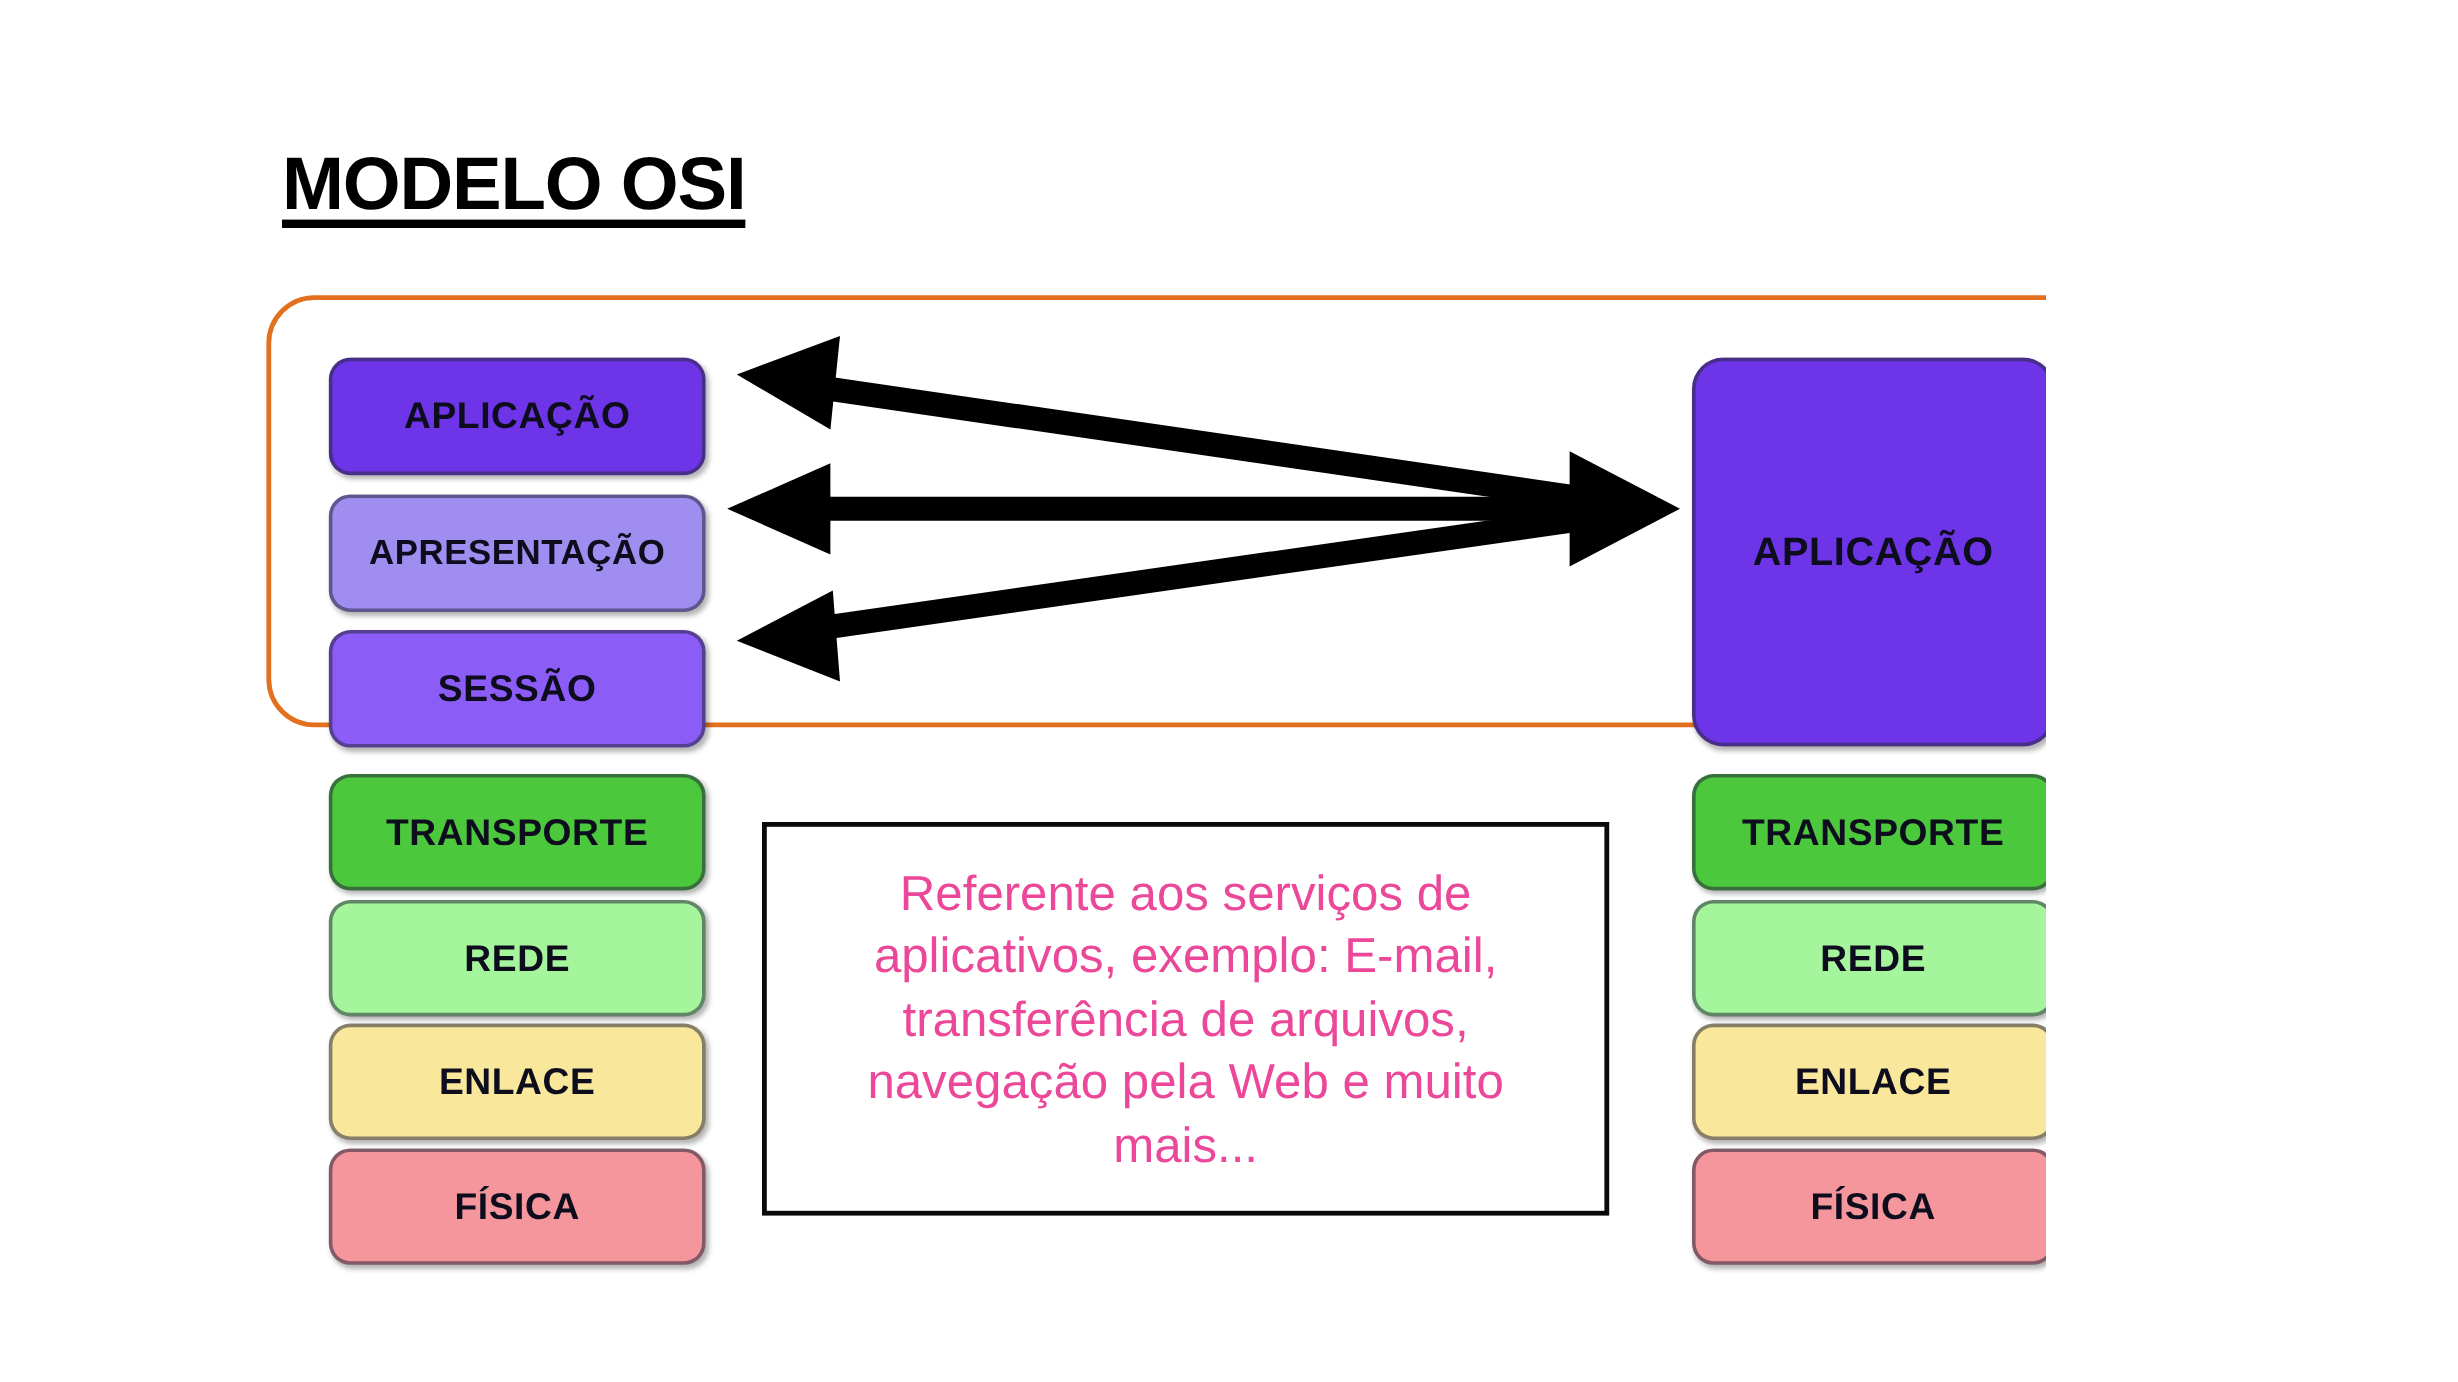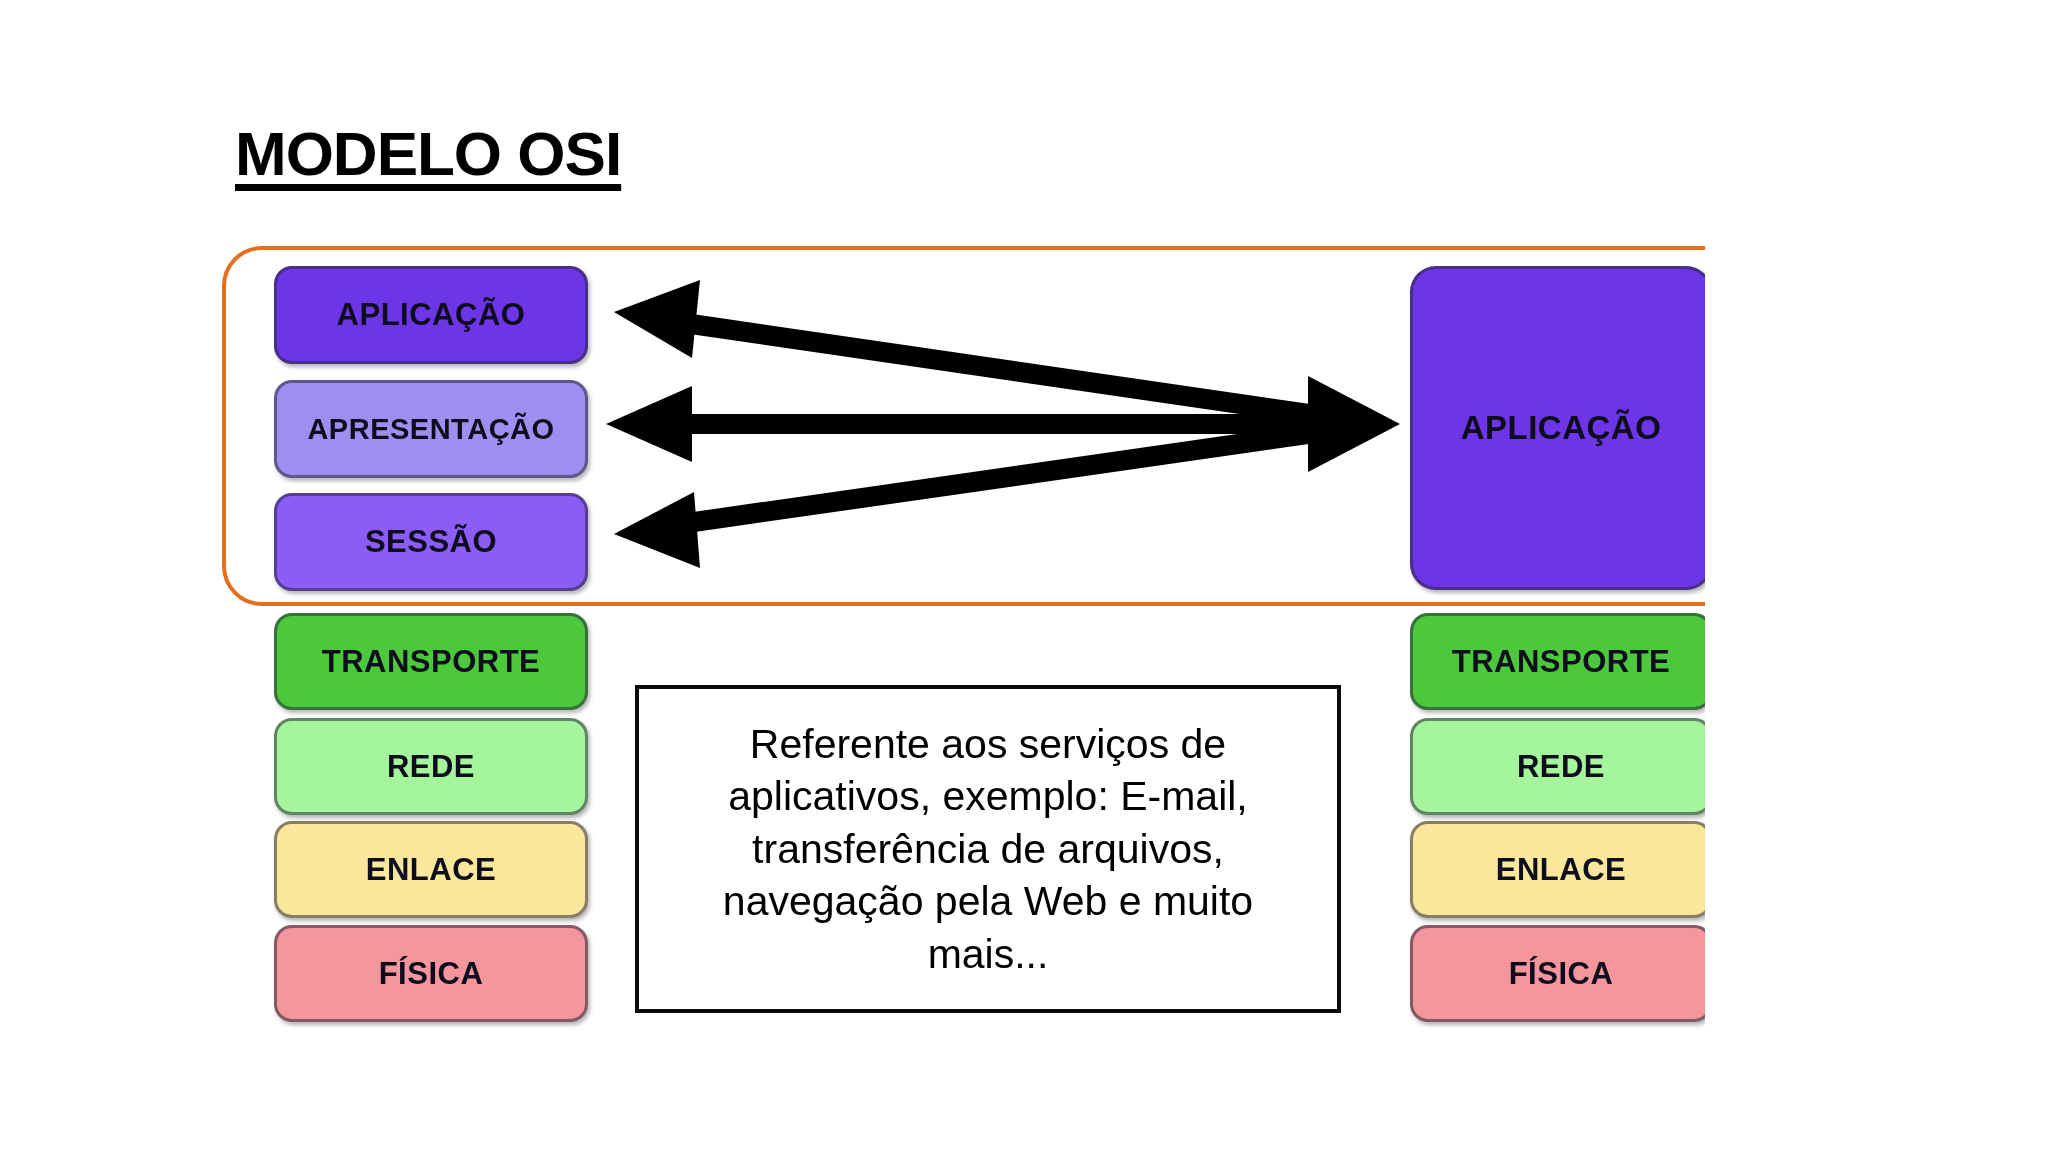--- a/index.html
+++ b/index.html
@@ -59,20 +59,21 @@
     align-items: center;
     justify-content: center;
     font-family: "Liberation Sans", sans-serif;
     font-weight: bold;
     font-size: 31px;
     letter-spacing: 0.5px;
     color: #0d0d1e;
     box-shadow: 2px 3px 4px rgba(0,0,0,0.30);
     text-align: center;
     overflow: hidden;
+    margin-top: 32px;
   }
   .layer.small-text { font-size: 29px; text-align: right; }
   .layer.big-box { font-size: 33px; border-radius: 26px; }
 
   
   .osi-col { left: 274px; width: 314px; }
   
   .tcp-col { left: 1410px; width: 302px; }
 
   
@@ -97,21 +98,21 @@
     background: #ffffff;
     display: flex;
     align-items: center;
     justify-content: center;
     padding: 6px 26px;
   }
   #callout-text {
     font-family: "Liberation Sans", sans-serif;
     font-size: 41px;
     line-height: 1.28;
-    color: #000000;
+    color: #ec4899;
     text-align: center;
     font-weight: 400;
   }
 </style>
 </head>
 <body>
 
 <div id="canvas">
 
   <div class="col-title" id="title-osi">MODELO OSI</div>

